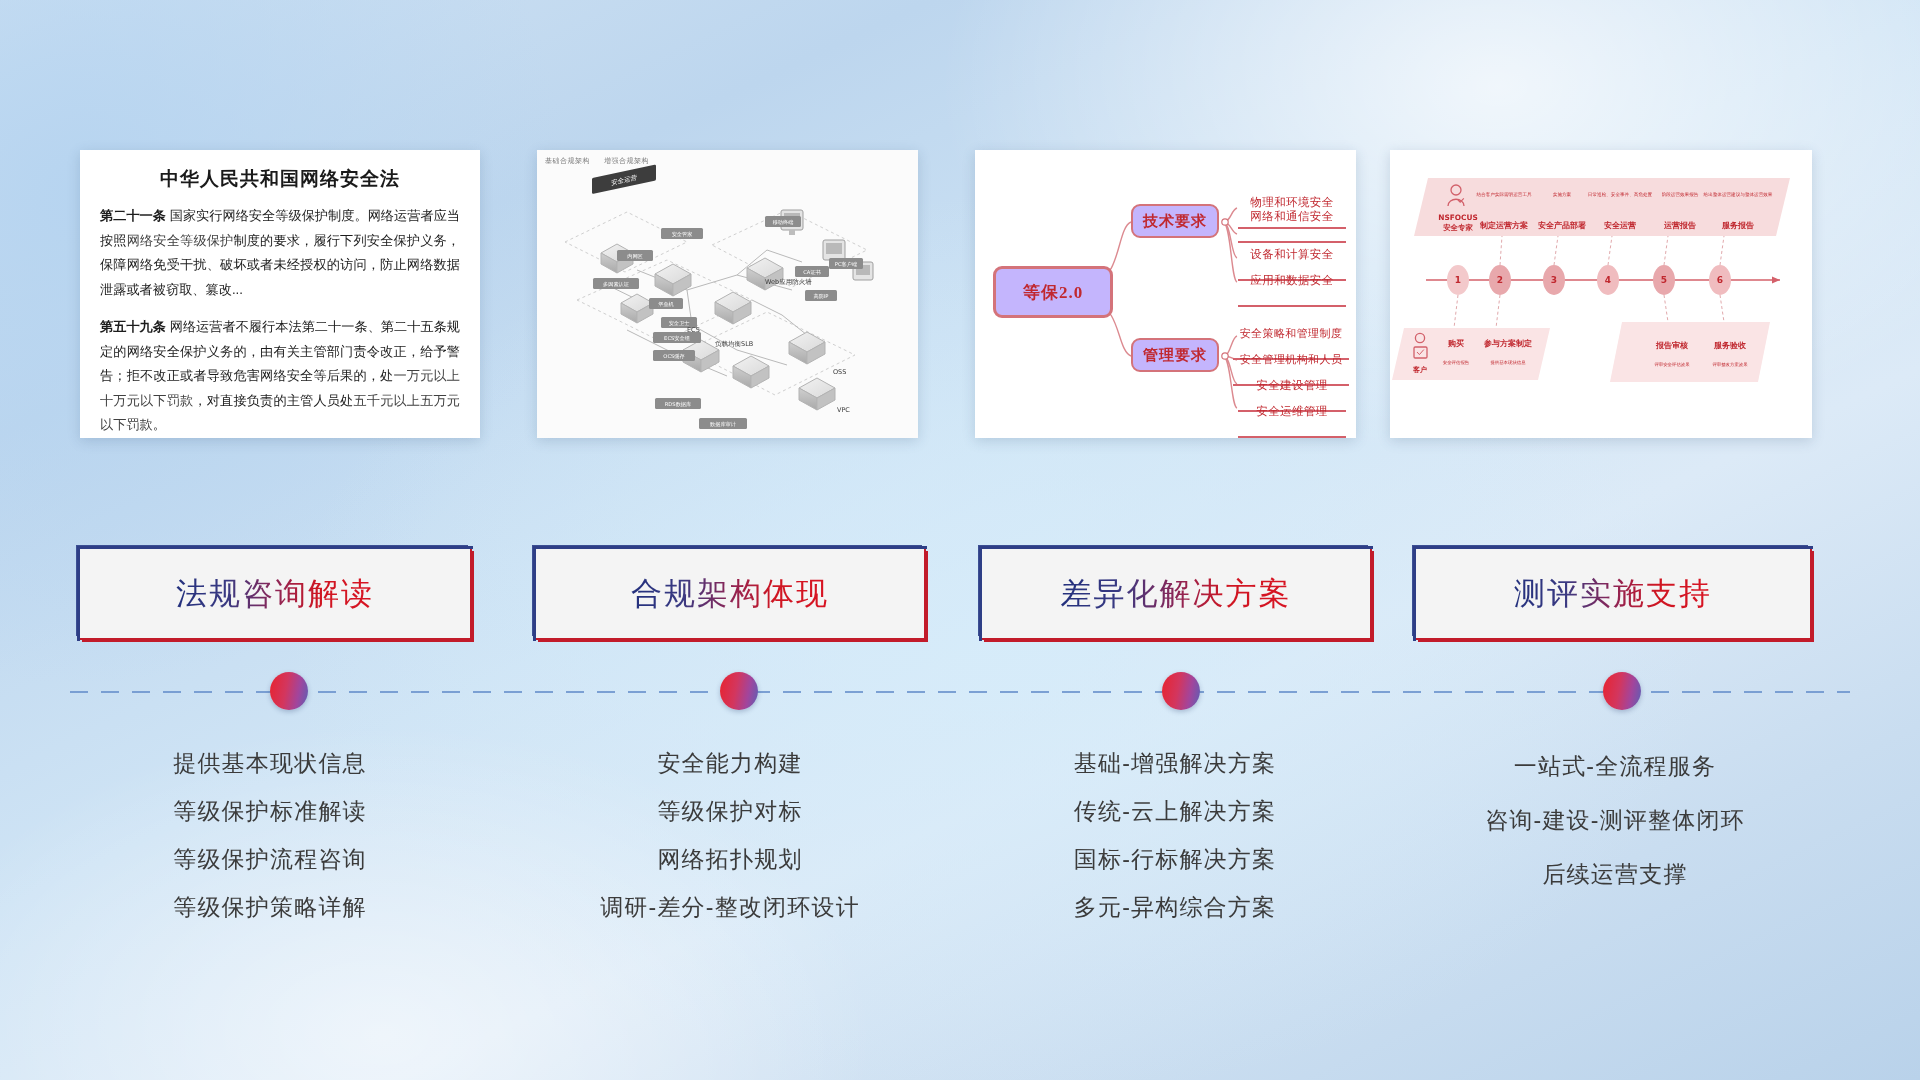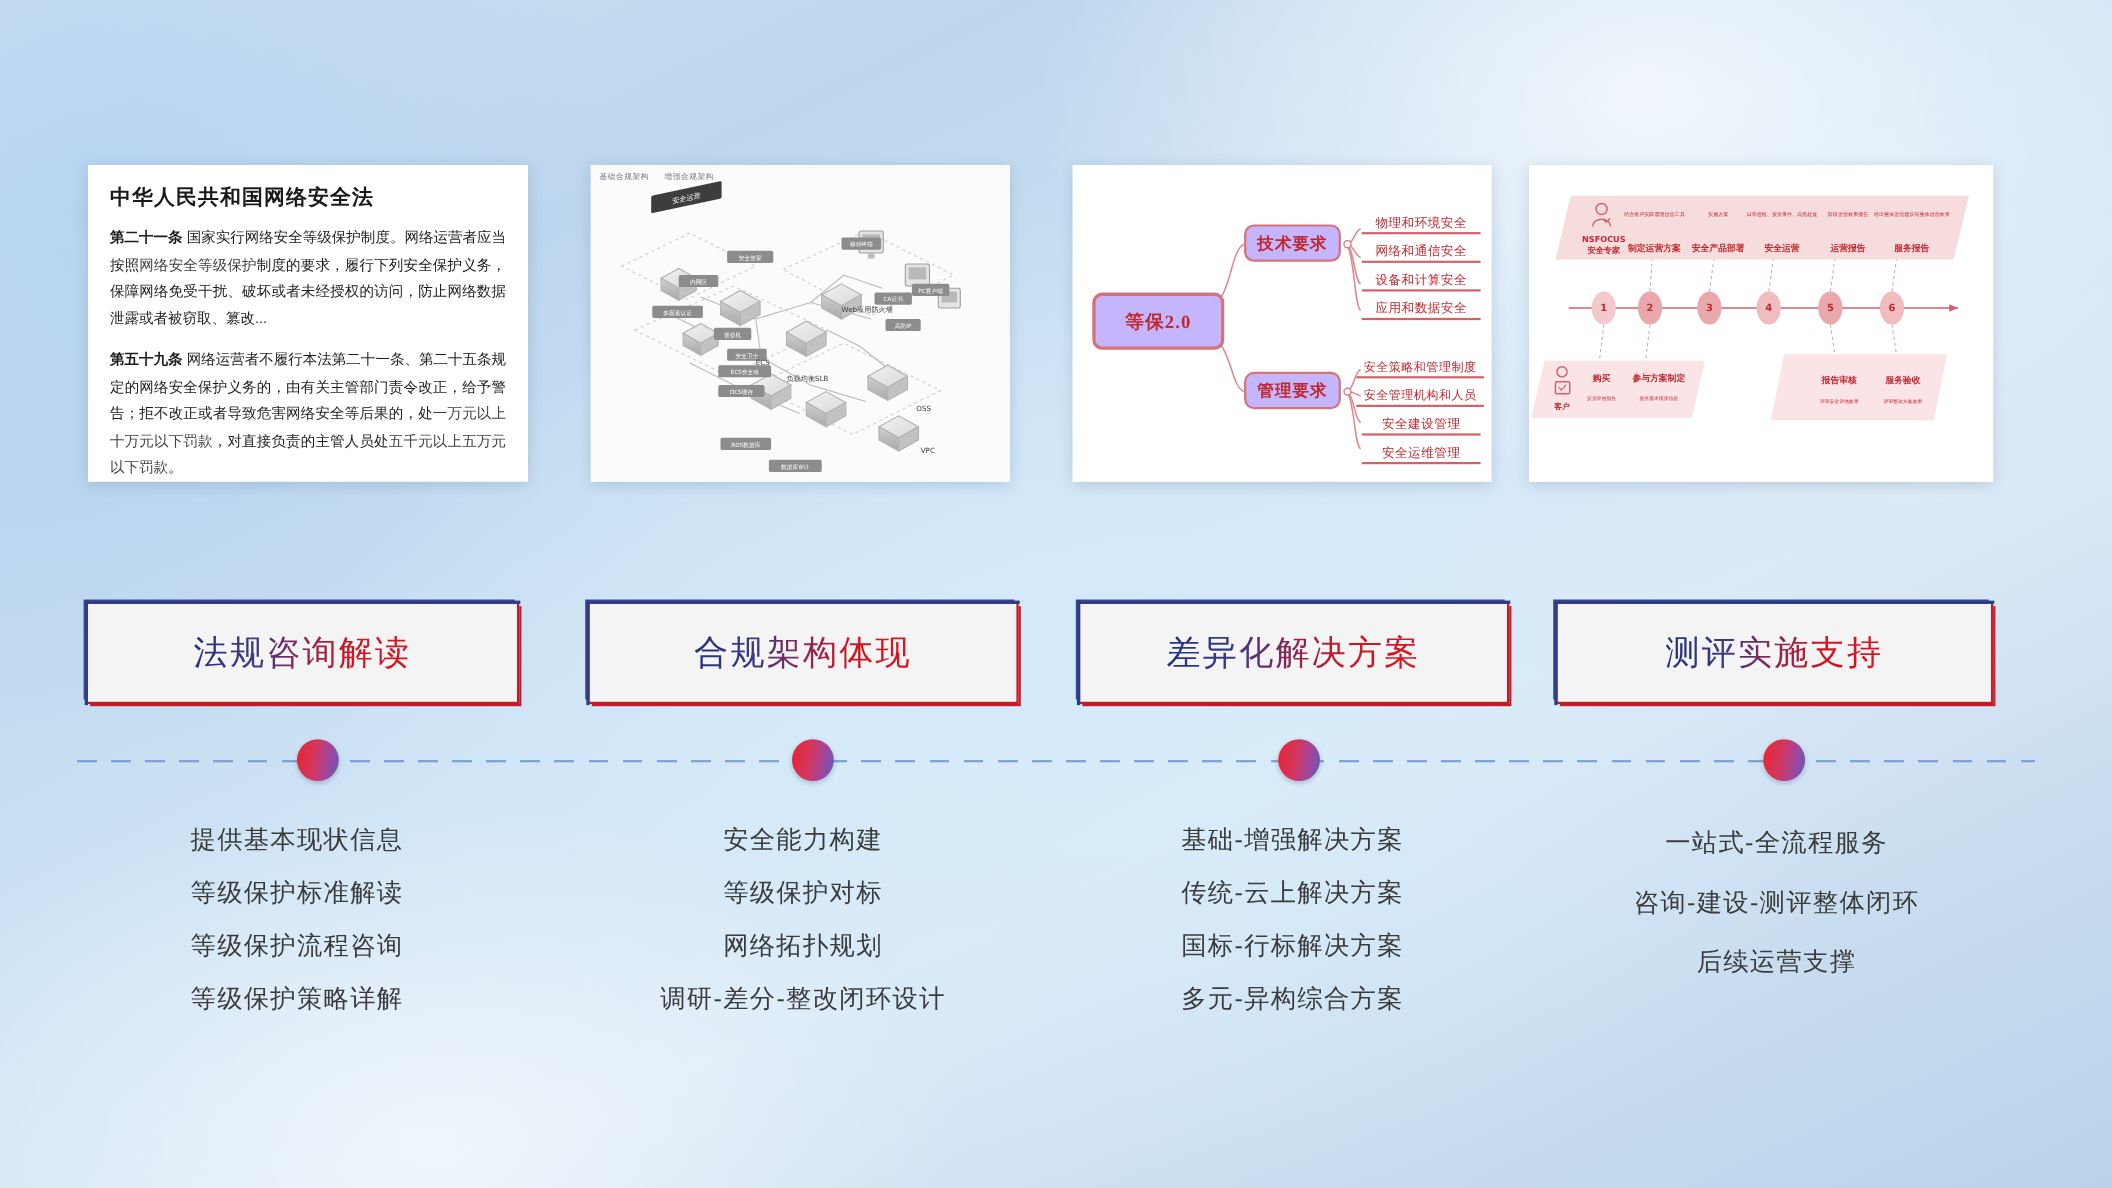--- a/index.html
+++ b/index.html
@@ -24,21 +24,21 @@
     overflow:hidden;
   }
   .card-1 { left:80px;   width:400px; height:288px; }
   .card-2 { left:537px;  width:381px; height:288px; }
   .card-3 { left:975px;  width:381px; height:288px; }
   .card-4 { left:1390px; width:422px; height:288px; }
 
   
   .law { padding:16px 20px 10px 20px; }
   .law-title {
-    text-align:left; font-weight:bold; font-size:19px; color:#1a1a1a;
+    text-align:center; font-weight:bold; font-size:19px; color:#1a1a1a;
     letter-spacing:1px; margin-bottom:12px;
   }
   .law-p { font-size:13.2px; line-height:1.86; color:#1c1c1c; text-align:justify; }
   .law-p + .law-p { margin-top:13px; }
   .law-p b { font-weight:bold; }
   .law-p .red { color:#404040; }
 
   
   .arch { position:relative; width:100%; height:100%; background:#fbfbfb; }
   .arch-hdr { position:absolute; top:6px; left:8px; font-size:7px; color:#7a7a7a; letter-spacing:.5px; }
@@ -53,21 +53,21 @@
     color:#c0282f; font-size:15px; font-weight:bold; letter-spacing:1px;
     display:flex; align-items:center; justify-content:center;
     font-family:"Liberation Serif","DejaVu Serif",serif;
   }
   .mm-root { left:18px; top:116px; width:120px; height:52px; font-size:17px; border-width:3px; }
   .mm-b1 { left:156px; top:54px;  width:88px; height:34px; }
   .mm-b2 { left:156px; top:188px; width:88px; height:34px; }
   .mm-leaf {
     position:absolute; left:263px; width:108px; color:#c0282f; font-size:11.5px;
     font-family:"Liberation Serif","DejaVu Serif",serif;
-    border-bottom:2px solid #d4606a; padding-bottom:1px; text-align:center; letter-spacing:.4px;
+    border-bottom:2px solid #d4606a; padding-bottom:17px; text-align:center; letter-spacing:.4px;
   }
 
   
   .nf { position:relative; width:100%; height:100%; background:#fff; }
   .nf svg { position:absolute; inset:0; }
 
   
   .tbox {
     position:absolute; top:547px; height:93px; background:#f4f4f4;
     border:2px solid #c21b2a; box-shadow:-3px -3px 0 -1px #3b4f93, 3px 3px 0 -1px #c21b2a;
@@ -301,21 +301,21 @@
           <circle cx="250" cy="72" r="3.2"></circle>
           <circle cx="250" cy="206" r="3.2"></circle>
         </g>
       </svg>
 
       <div class="mm-node mm-root">等保2.0</div>
       <div class="mm-node mm-b1">技术要求</div>
       <div class="mm-node mm-b2">管理要求</div>
 
       <div class="mm-leaf" style="top:45px">物理和环境安全</div>
-      <div class="mm-leaf" style="top:71px">网络和通信安全</div>
+      <div class="mm-leaf" style="top:59px">网络和通信安全</div>
       <div class="mm-leaf" style="top:97px">设备和计算安全</div>
       <div class="mm-leaf" style="top:123px">应用和数据安全</div>
 
       <div class="mm-leaf" style="top:176px; width:116px; left:258px; font-size:11px">安全策略和管理制度</div>
       <div class="mm-leaf" style="top:202px; width:116px; left:258px; font-size:11px">安全管理机构和人员</div>
       <div class="mm-leaf" style="top:228px">安全建设管理</div>
       <div class="mm-leaf" style="top:254px">安全运维管理</div>
     </div>
   </div>
 

